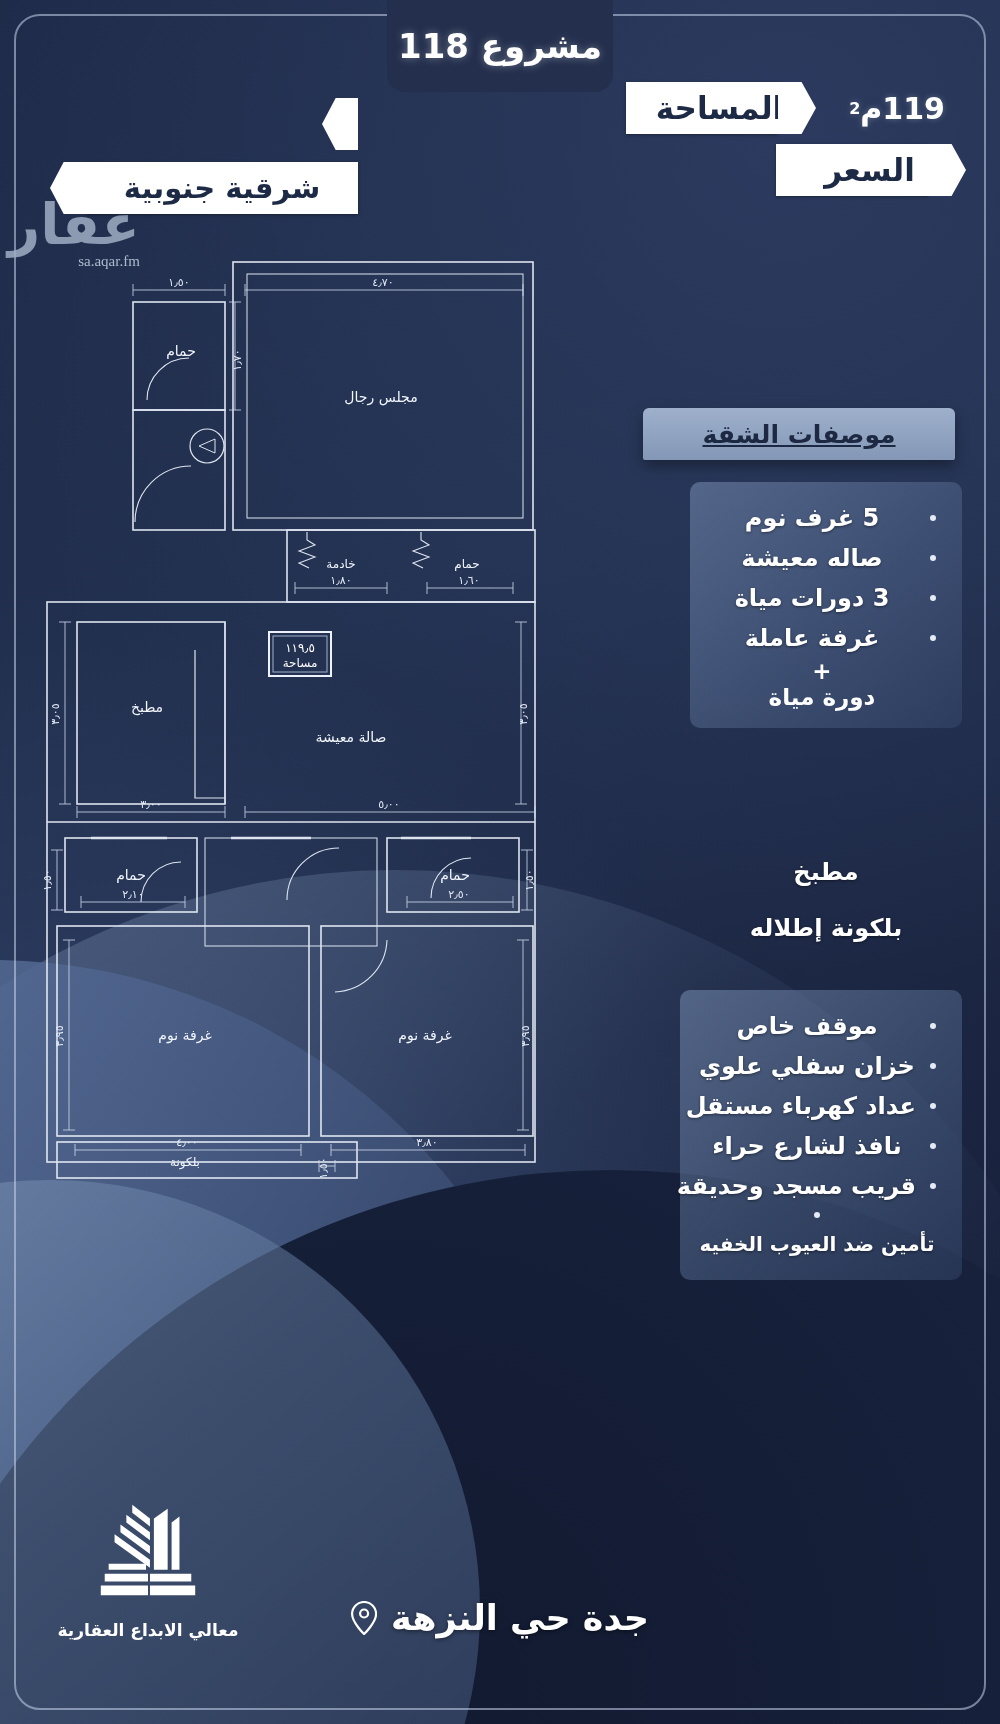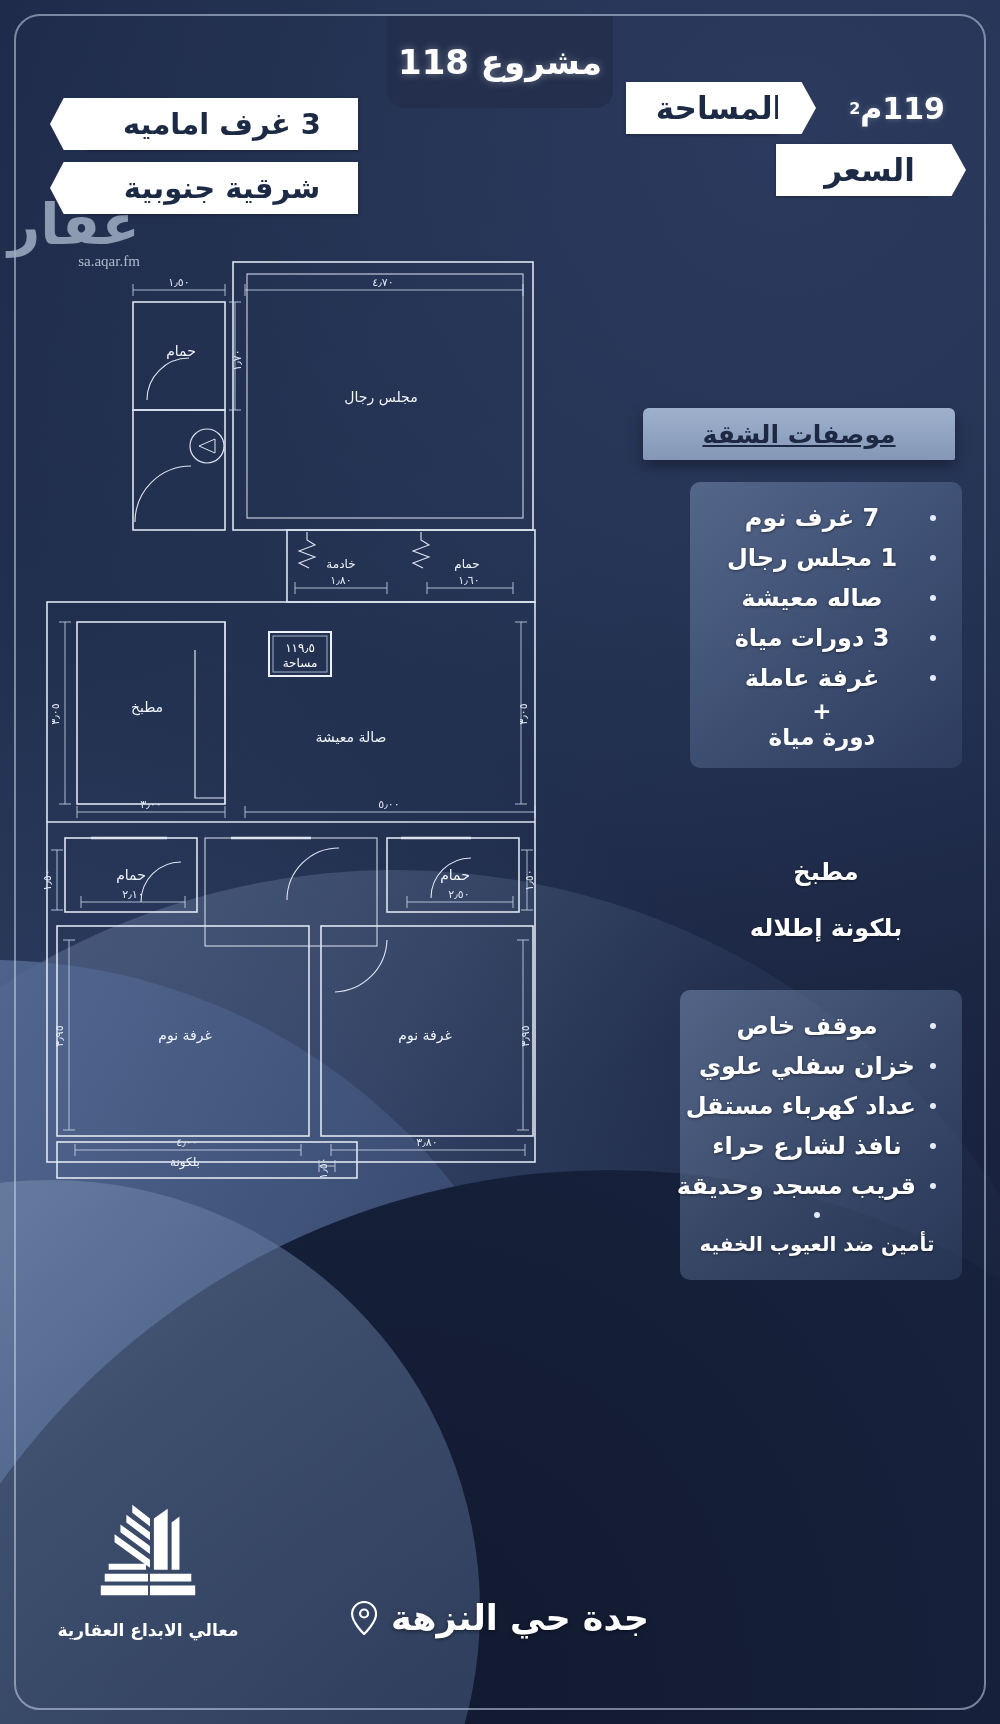--- a/index.html
+++ b/index.html
@@ -45,21 +45,21 @@
     opacity:.55;
   }
   .arc-dark {
     position:absolute; width:1500px; height:1500px; right:-360px; top:1170px;
     border-radius:50%;
     background:radial-gradient(circle at 35% 35%, #121a30 0%, #16203a 45%, #1b2742 100%);
   }
 
   
   .hdr-title {
-    position:absolute; left:50%; transform:translateX(-50%); top:16px;
+    position:absolute; left:50%; transform:translateX(-50%); top:0;
     width:226px; height:92px;
     background:#232f4d;
     border-bottom-left-radius:18px; border-bottom-right-radius:18px;
     display:flex; align-items:center; justify-content:center;
     z-index:6;
   }
   .hdr-title span {
     color:#fff; font-size:34px; font-weight:bold;
     text-shadow:0 0 8px rgba(255,255,255,.35);
     letter-spacing:.5px;
@@ -183,21 +183,20 @@
       <div class="badge lbl-r">المساحة</div>
     </div>
     <div class="row-r">
       <div class="chev"></div>
       <div class="badge lbl-r">السعر</div>
     </div>
   </div>
 
   <div class="badge-row grp-left">
     <div class="row-l">
-      <div class="badge txt-l">3 غرف اماميه</div>
       <div class="chev-l"></div>
     </div>
     <div class="row-l">
       <div class="badge txt-l">شرقية جنوبية</div>
       <div class="chev-l"></div>
     </div>
   </div>
 
   <div class="watermark">
     <div class="wm-ar">عقار</div>
@@ -318,25 +317,21 @@
     </svg>
   </div>
 
   <div class="spec-head">
     <span>موصفات الشقة</span>
   </div>
 
   <div class="spec-block b1">
     <div class="spec-item">
       <span class="dot"></span>
-      <span class="spec-text">7 غرف نوم</span>
-    </div>
-    <div class="spec-item">
-      <span class="dot"></span>
-      <span class="spec-text">1 مجلس رجال</span>
+      <span class="spec-text">5 غرف نوم</span>
     </div>
     <div class="spec-item">
       <span class="dot"></span>
       <span class="spec-text">صاله معيشة</span>
     </div>
     <div class="spec-item">
       <span class="dot"></span>
       <span class="spec-text">3 دورات مياة</span>
     </div>
     <div class="spec-item">

